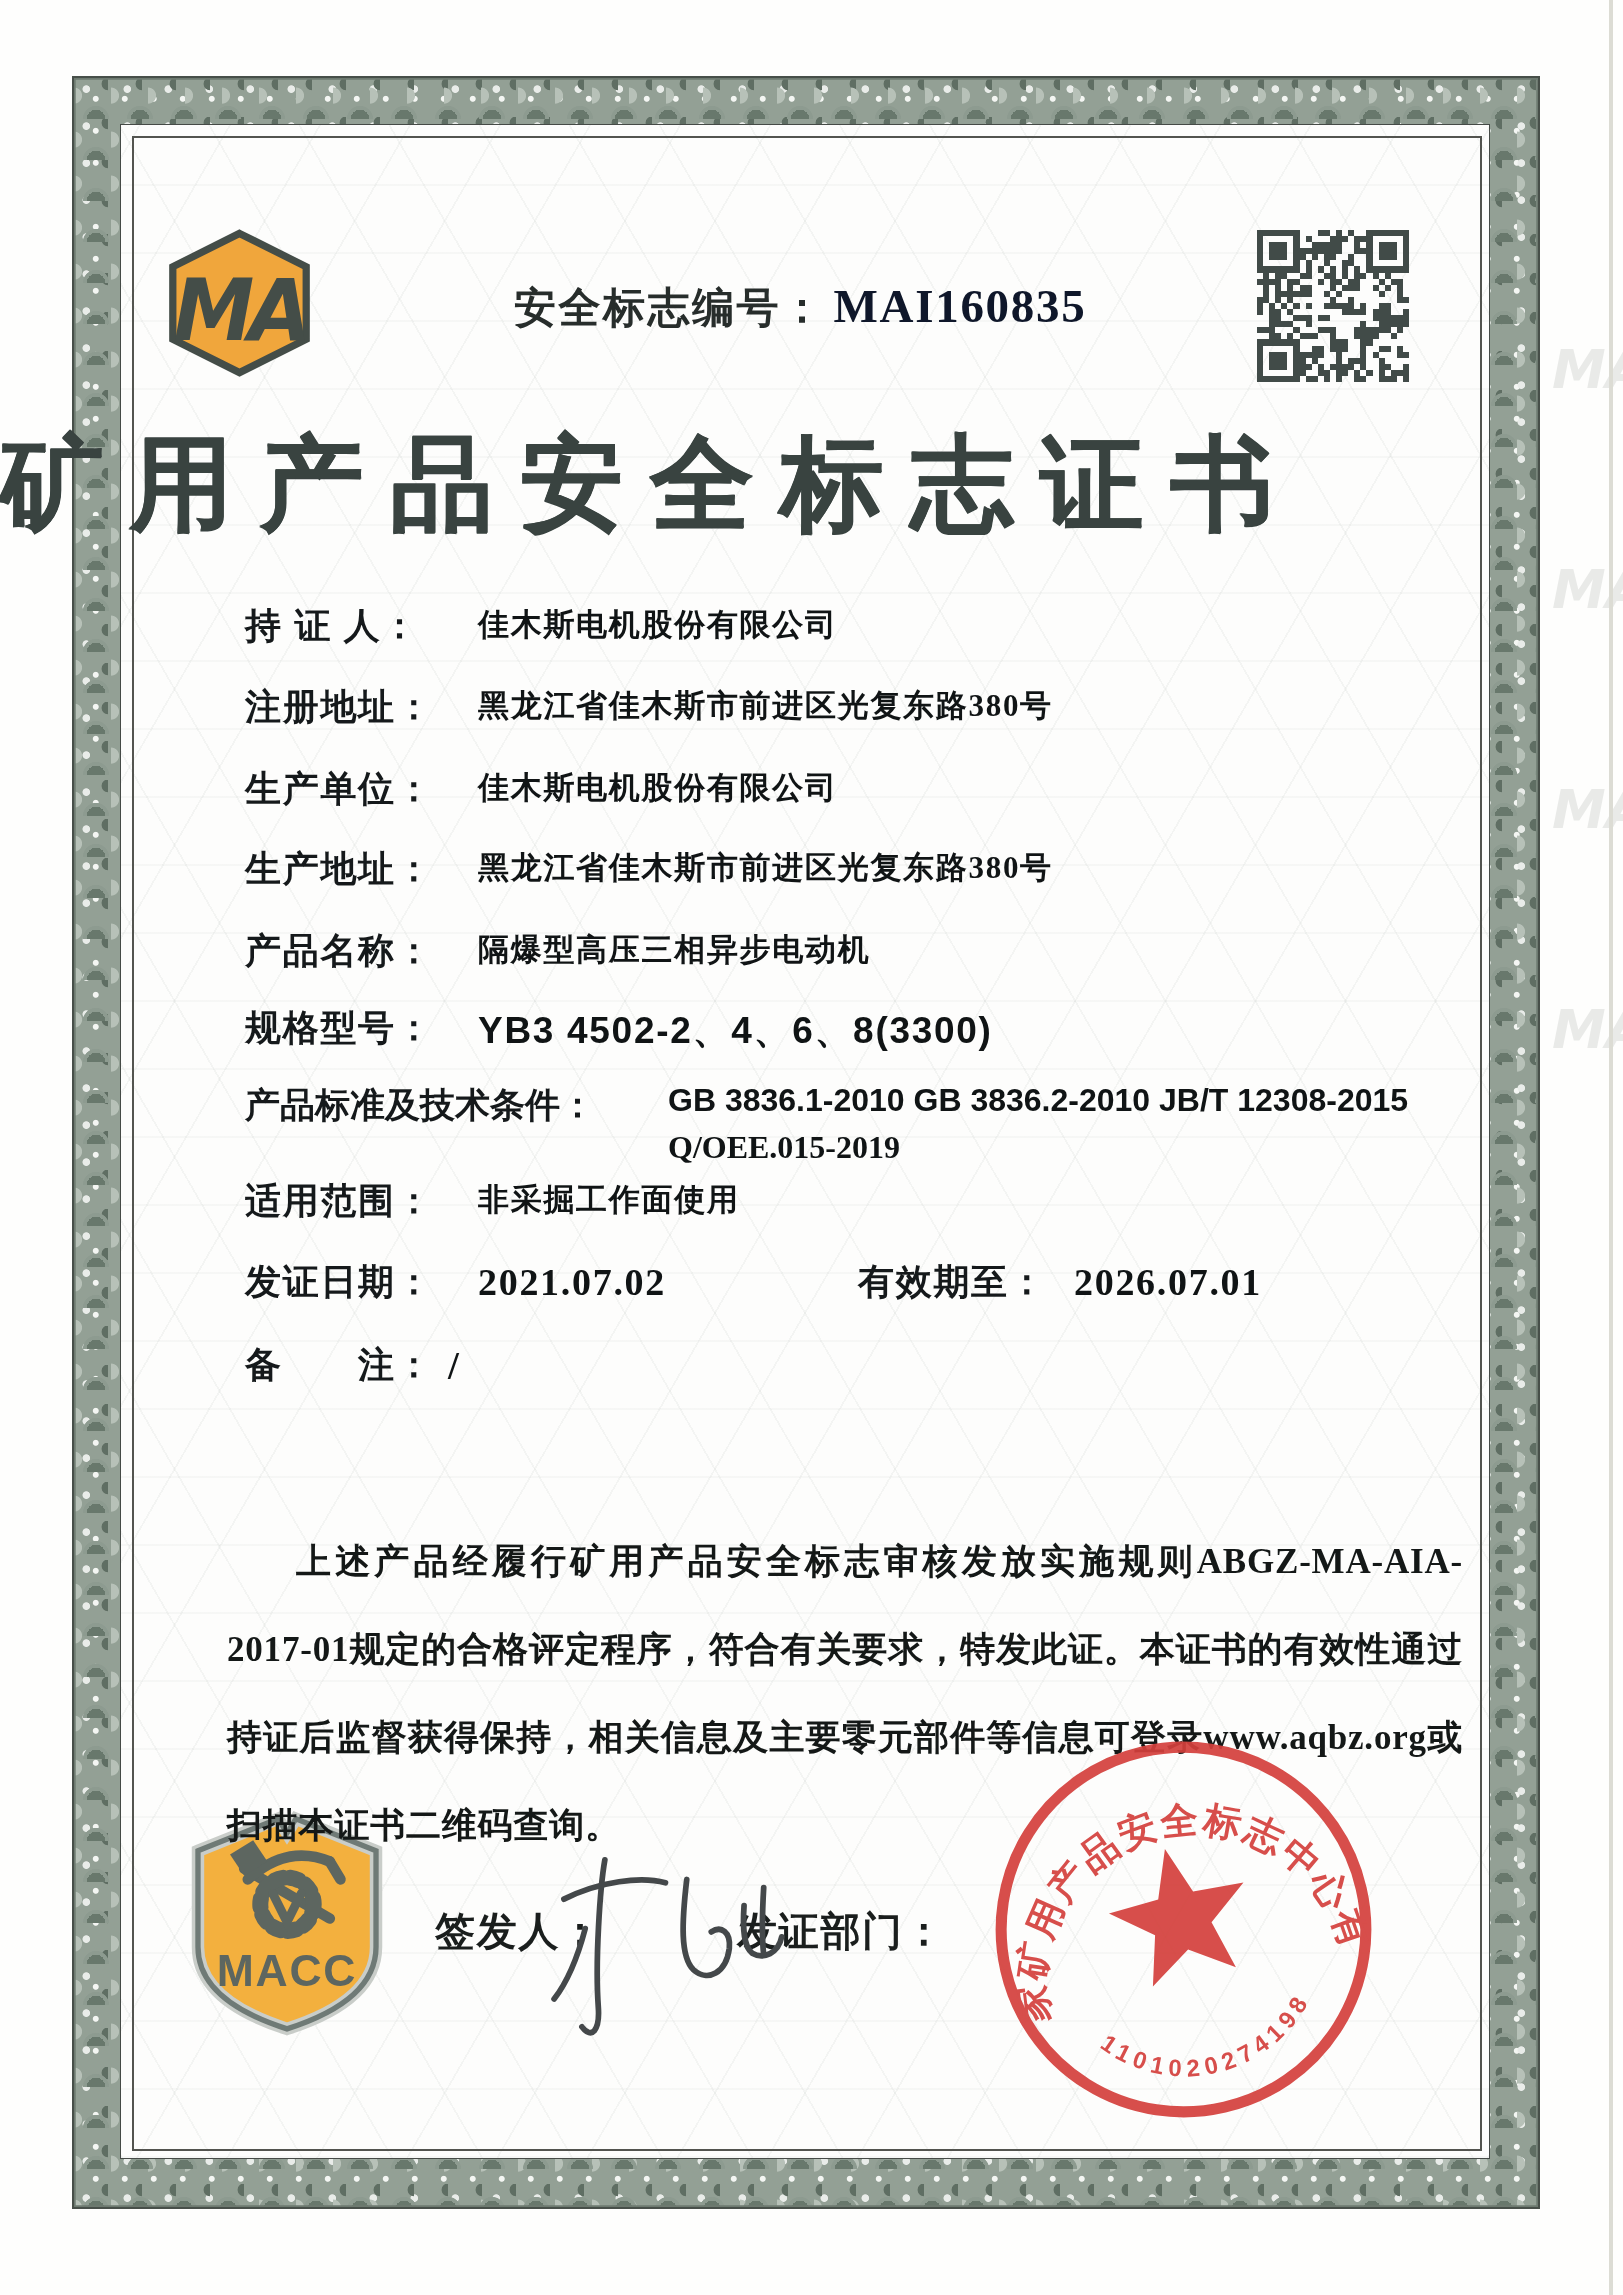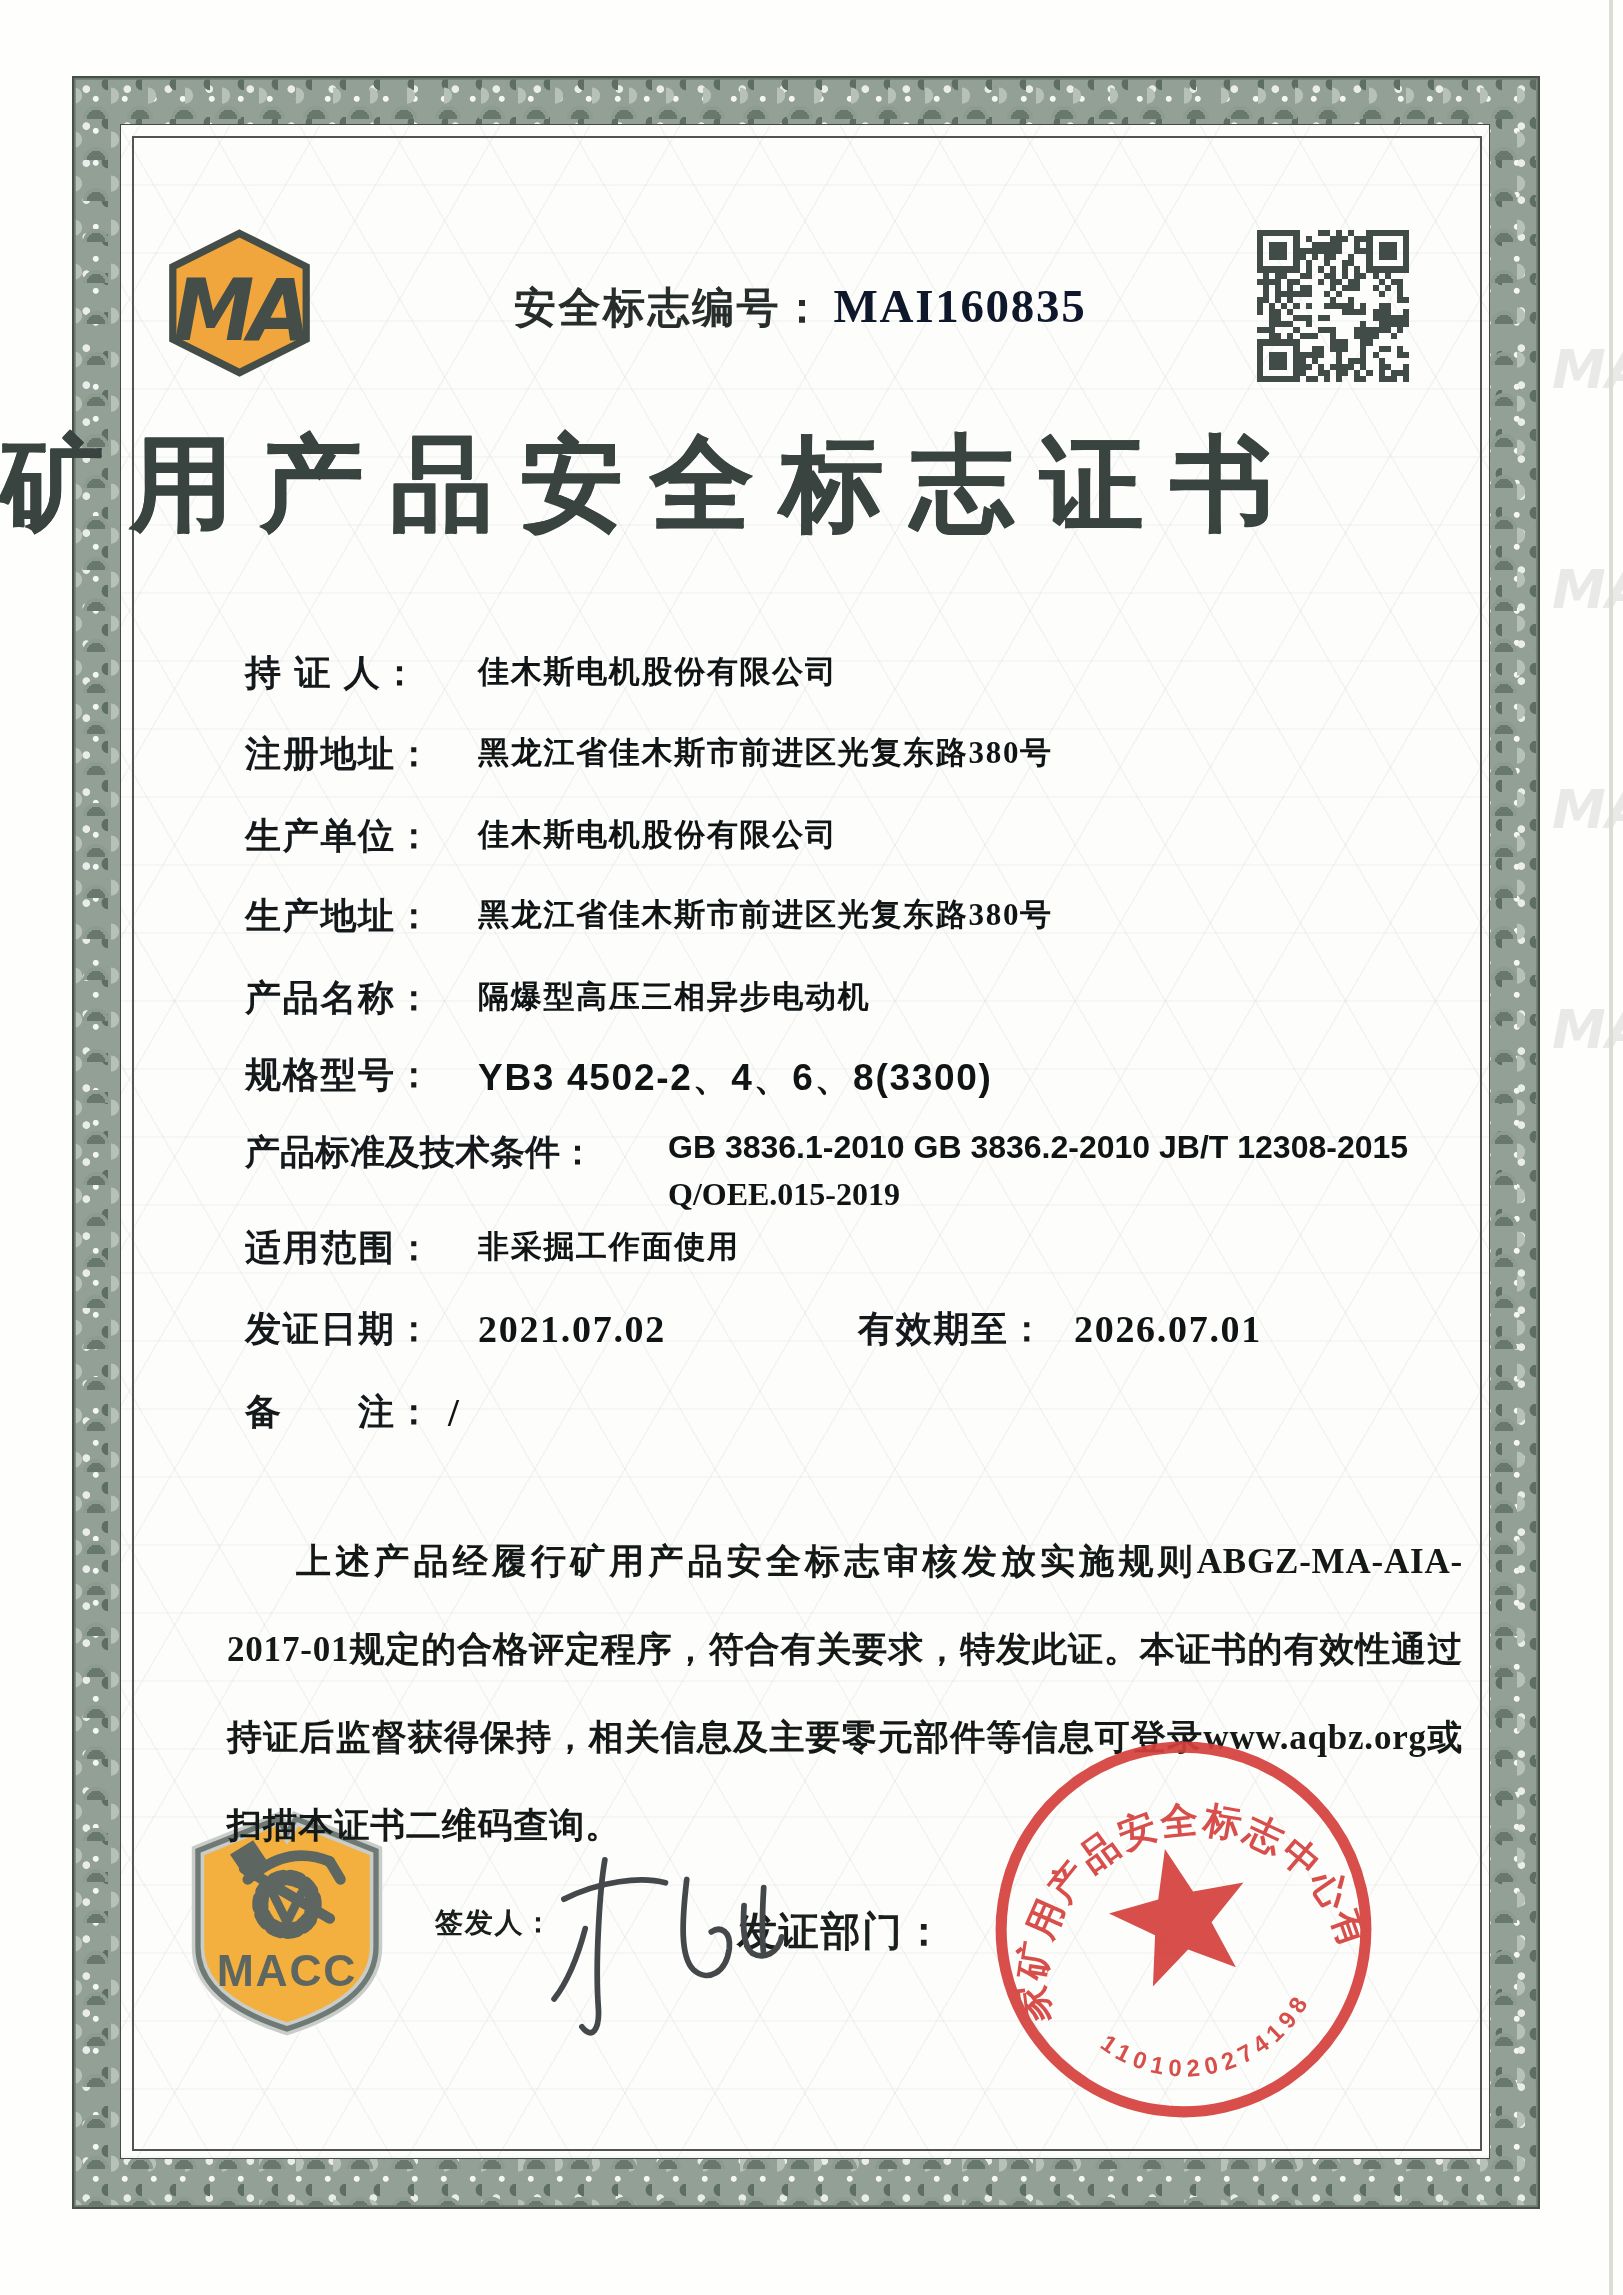--- a/index.html
+++ b/index.html
@@ -49,21 +49,21 @@
   .certno .num{font-size:47px;font-weight:600;color:#0f172a;letter-spacing:1.7px;
     font-family:"Liberation Serif",serif;margin-left:8px;}
   .qr{position:absolute;left:1257px;top:230px;width:152px;height:152px;}
 
   .title{position:absolute;left:0;right:0;top:416px;text-align:left;z-index:2;
     font-family:"Liberation Serif",serif;font-weight:900;font-size:103px;
     letter-spacing:27px;color:#394340;white-space:nowrap;
     text-shadow:0.8px 0 0 #394340, 0 0.8px 0 #394340;}
 
   
-  .row{position:absolute;left:245px;width:1234px;height:59px;z-index:2;margin-top:47px;}
+  .row{position:absolute;left:245px;width:1234px;height:59px;z-index:2;}
   .lbl{position:absolute;left:0;top:0;font-size:36px;font-weight:800;color:#15191b;
     letter-spacing:1.7px;white-space:nowrap;}
   .val{position:absolute;left:233px;top:1.7px;font-size:31px;font-weight:600;color:#101415;
     font-family:"Liberation Serif",serif;letter-spacing:1.7px;white-space:nowrap;}
   .val.tech{font-family:"Liberation Sans",sans-serif;font-weight:700;letter-spacing:0;}
   .r0{top:602px}.r1{top:683px}.r2{top:765px}.r3{top:845px}
   .r4{top:927px}.r5{top:1004px}.r6{top:1082px}.r7{top:1177px}
   .r8{top:1258px}.r9{top:1341px}
   .r5 .val{font-family:"Liberation Sans",sans-serif;font-weight:700;font-size:37px;}
   .r6 .lbl{letter-spacing:0;font-size:35px;}
@@ -74,21 +74,21 @@
   .r8 .v-exp{left:829px;font-size:38px;font-family:Liberation Serif, serif;}
   .r9 .val{left:203px;font-size:39px;}
 
   
   .statement{position:absolute;left:227px;top:1518px;width:1236px;z-index:2;
     font-family:"Liberation Serif",serif;font-size:35px;line-height:88px;
     color:#141817;font-weight:600;text-align:justify;text-indent:69px;letter-spacing:0.8px;}
 
   
   .shield{position:absolute;left:179px;top:1801px;width:216px;height:235px;}
-  .signer{position:absolute;left:435px;top:1904px;font-size:28px;font-weight:800;
+  .signer{position:absolute;left:435px;top:1904px;font-size:40px;font-weight:800;
     color:#1a1e1d;letter-spacing:1.7px;z-index:2;}
   .issuer{position:absolute;left:737px;top:1904px;font-size:40px;font-weight:800;
     color:#1a1e1d;letter-spacing:1.7px;z-index:2;}
   .signature{position:absolute;left:541px;top:1818px;width:262px;height:254px;z-index:3;}
   .seal{position:absolute;left:979px;top:1725px;width:409px;height:409px;
     transform:rotate(-13deg);opacity:.92;z-index:4;}
 </style>
 </head>
 <body>
 

